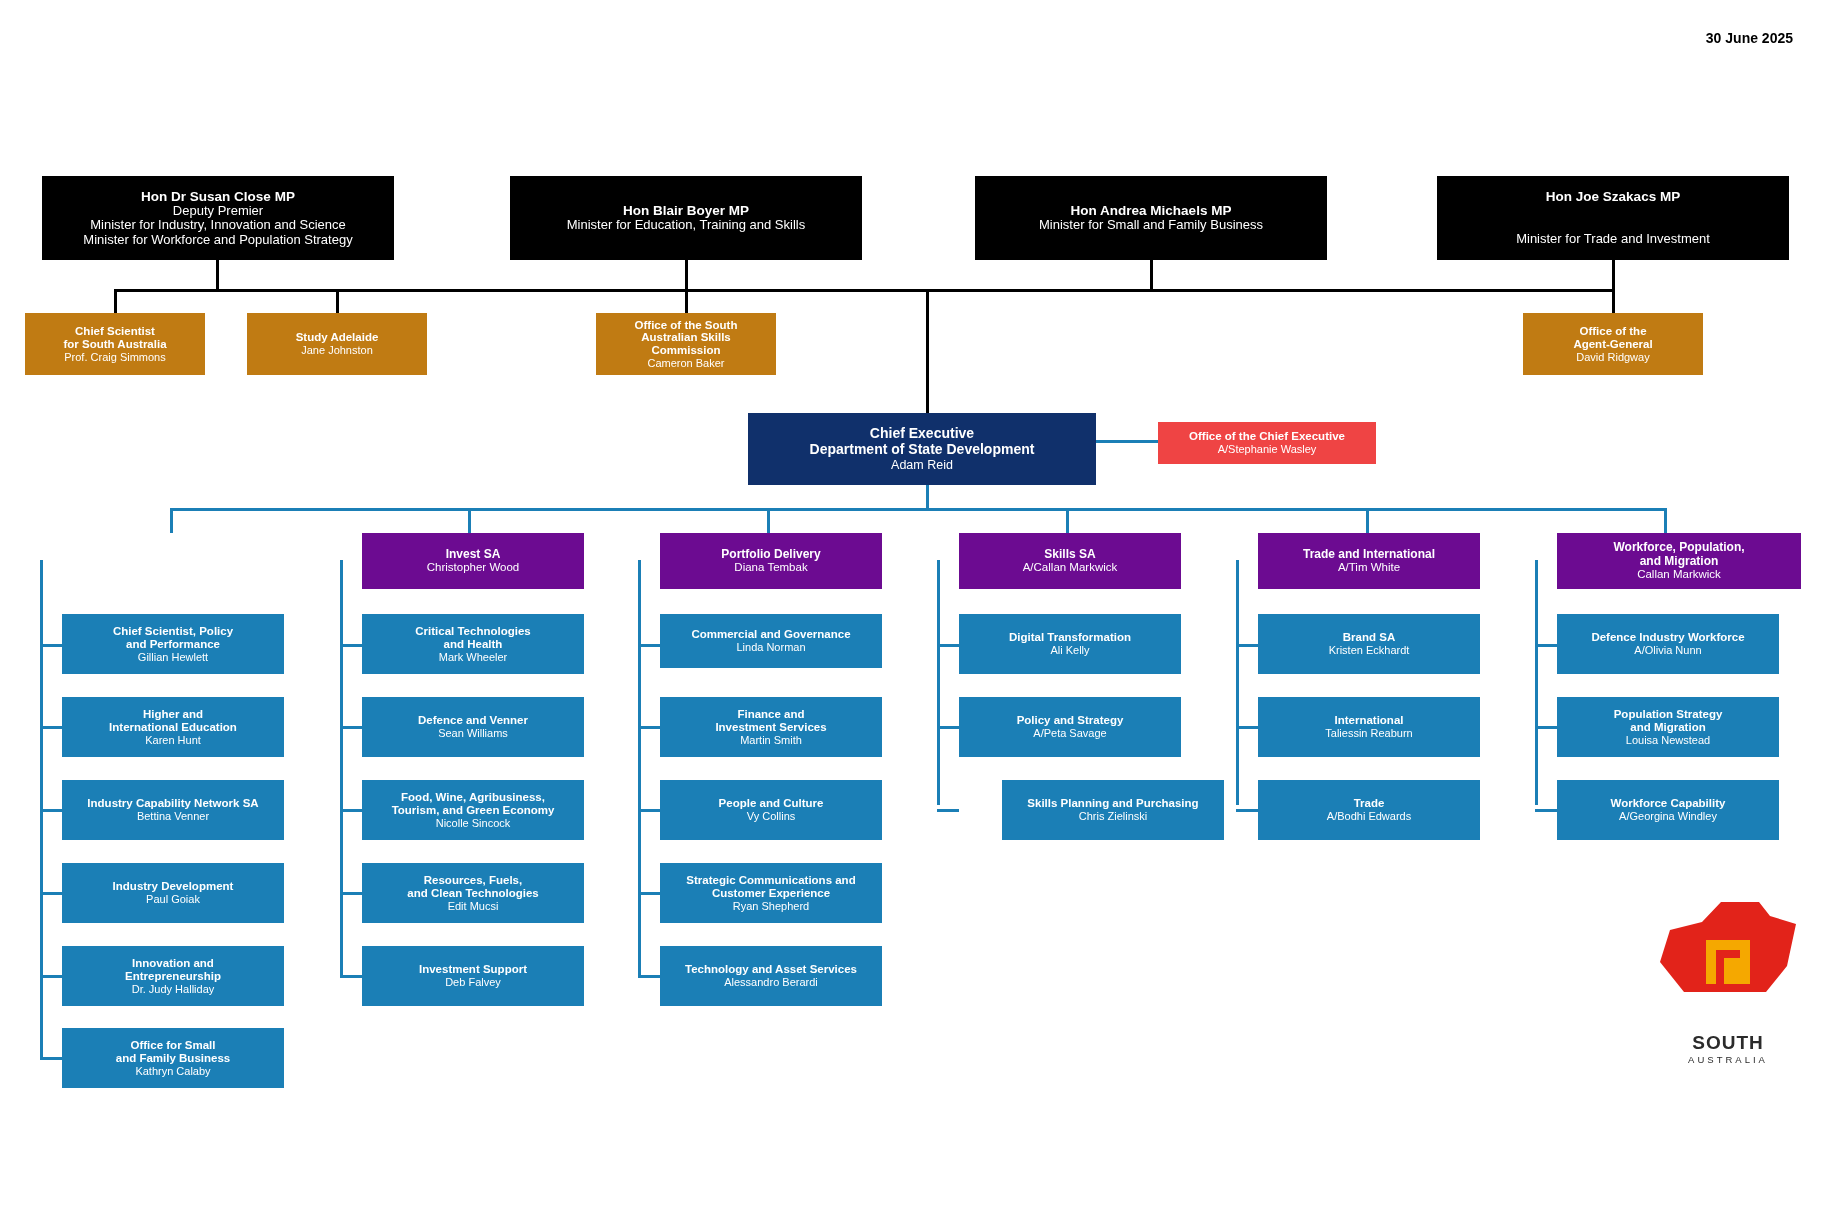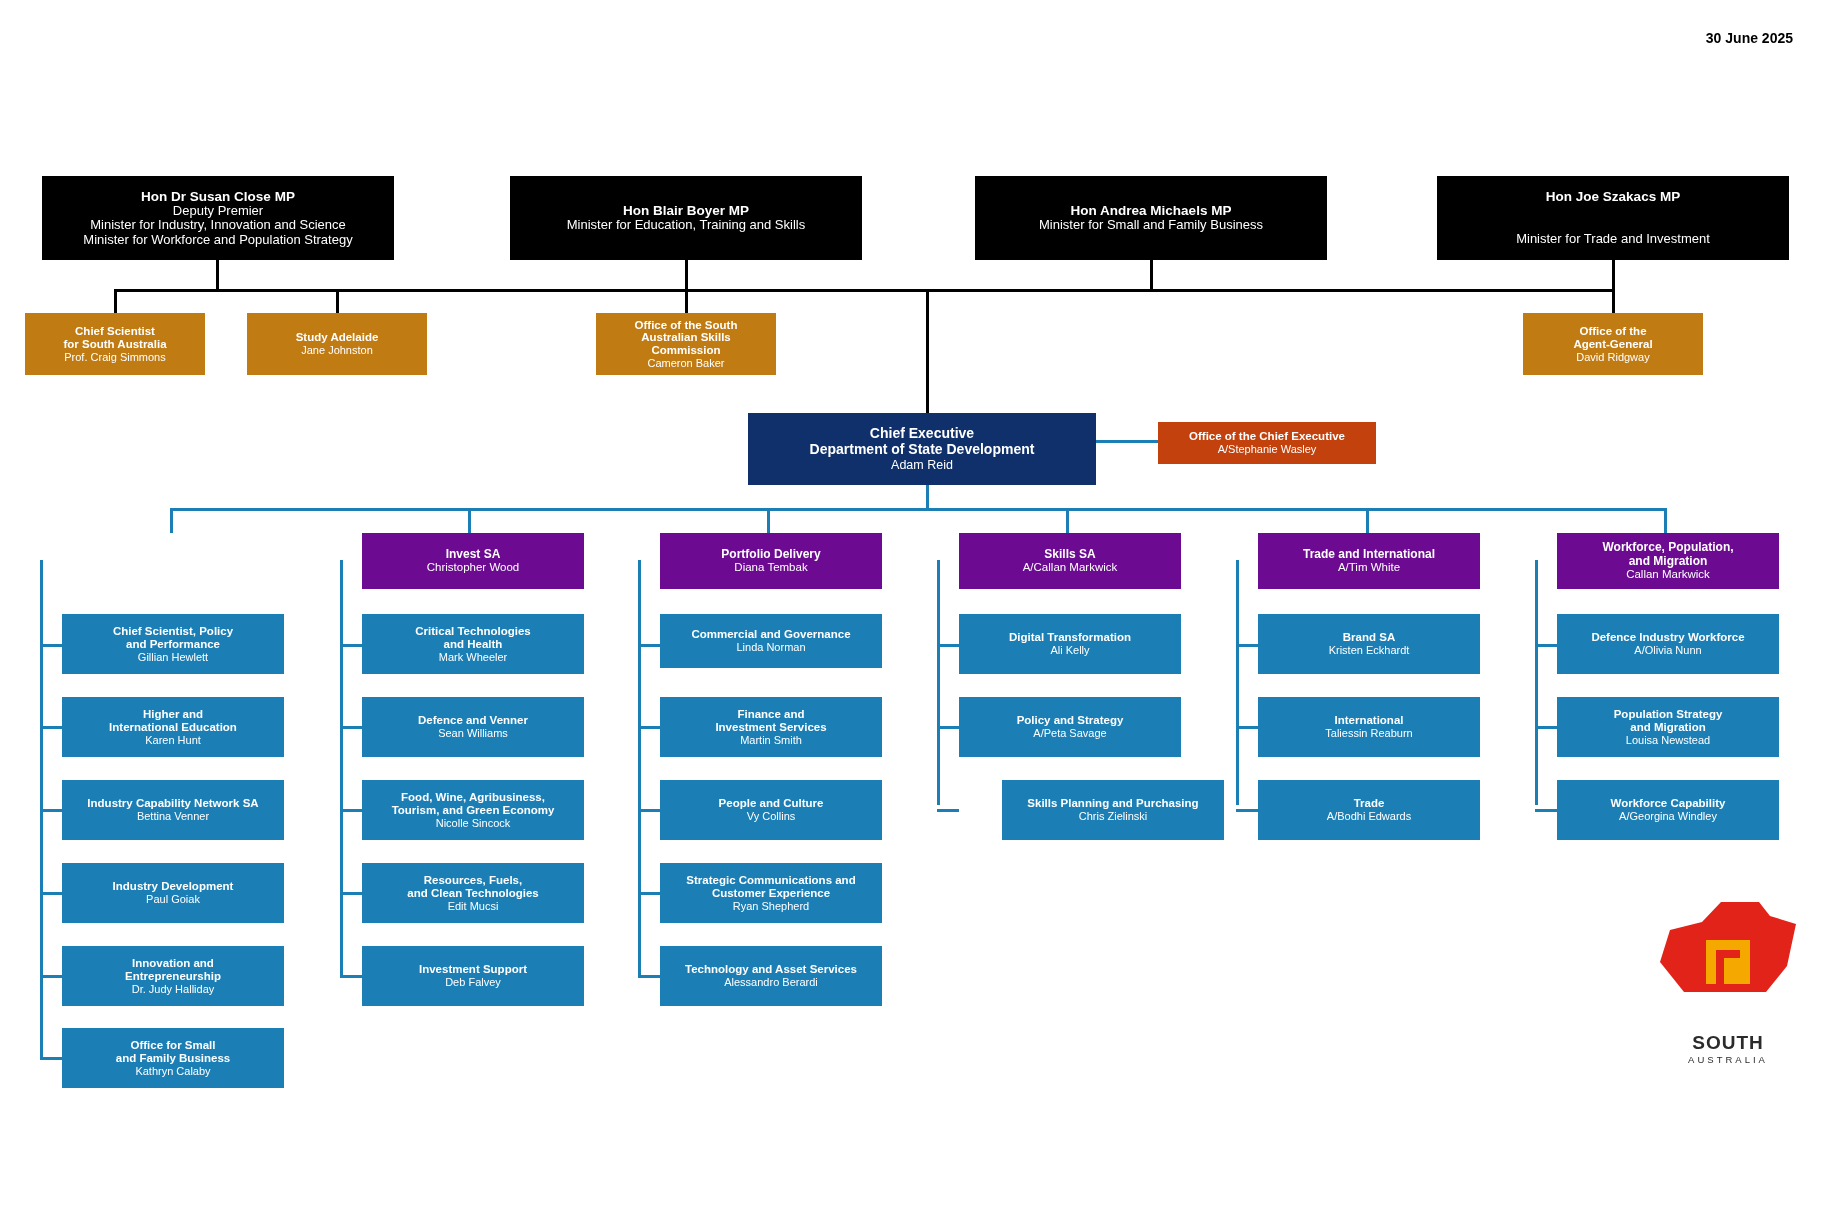--- a/index.html
+++ b/index.html
@@ -23,21 +23,21 @@
   .minister .n{font-size:13px;}
 
   .agency{background:#c07b13;font-size:11.5px;padding:3px 4px;}
   .agency .t{font-size:11.5px;}
   .agency .n{font-size:11px;}
 
   .ce{background:#10306b;font-size:14px;padding:4px 6px;}
   .ce .t{font-size:14px;}
   .ce .n{font-size:12.5px;}
 
-  .oce{background:#c2410c;font-size:11.5px;padding:3px 4px;}
+  .oce{background:#ef4444;font-size:11.5px;padding:3px 4px;}
   .oce .t{font-size:11.5px;}
   .oce .n{font-size:11px;}
 
   .div-head{background:#6c0b91;font-size:12px;padding:3px 4px;}
   .div-head .t{font-size:12px;}
   .div-head .n{font-size:11.5px;}
 
   .unit{background:#1b7fb6;font-size:11.5px;padding:3px 4px;}
   .unit .t{font-size:11.5px;}
   .unit .n{font-size:11px;}
@@ -308,21 +308,21 @@
   </div>
   <div class="box unit" style="left:1258px;top:697px;width:222px;height:60px;">
     <div class="t ml">International</div>
     <div class="n">Taliessin Reaburn</div>
   </div>
   <div class="box unit" style="left:1258px;top:780px;width:222px;height:60px;">
     <div class="t ml">Trade</div>
     <div class="n">A/Bodhi Edwards</div>
   </div>
 
-  <div class="box div-head" style="left:1557px;top:533px;width:222px;height:56px;">
+  <div class="box div-head" style="left:1557px;top:533px;width:244px;height:56px;">
     <div class="t ml">
         <div>Workforce, Population,</div>
         <div>and Migration</div>
       </div>
     <div class="n">Callan Markwick</div>
   </div>
   <div class="box unit" style="left:1557px;top:614px;width:222px;height:60px;">
     <div class="t ml">Defence Industry Workforce</div>
     <div class="n">A/Olivia Nunn</div>
   </div>

